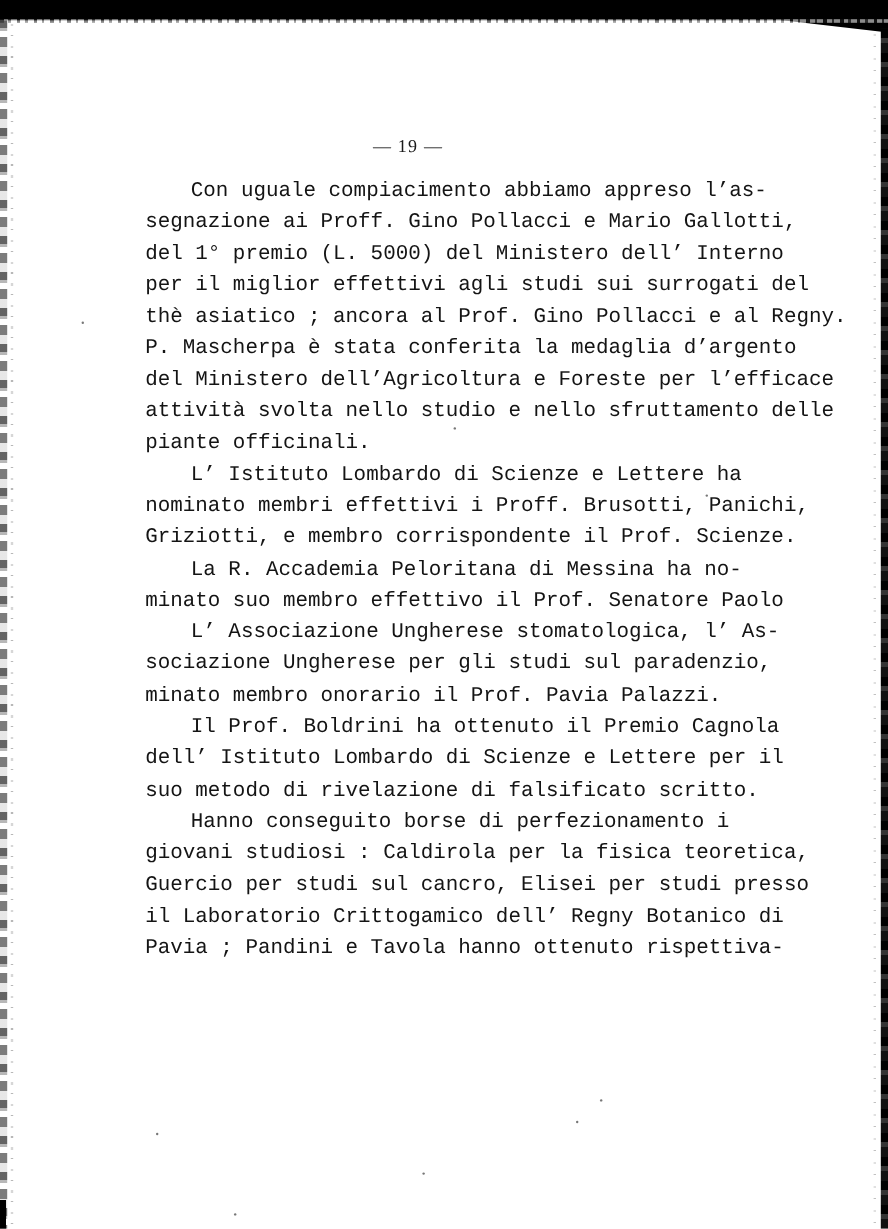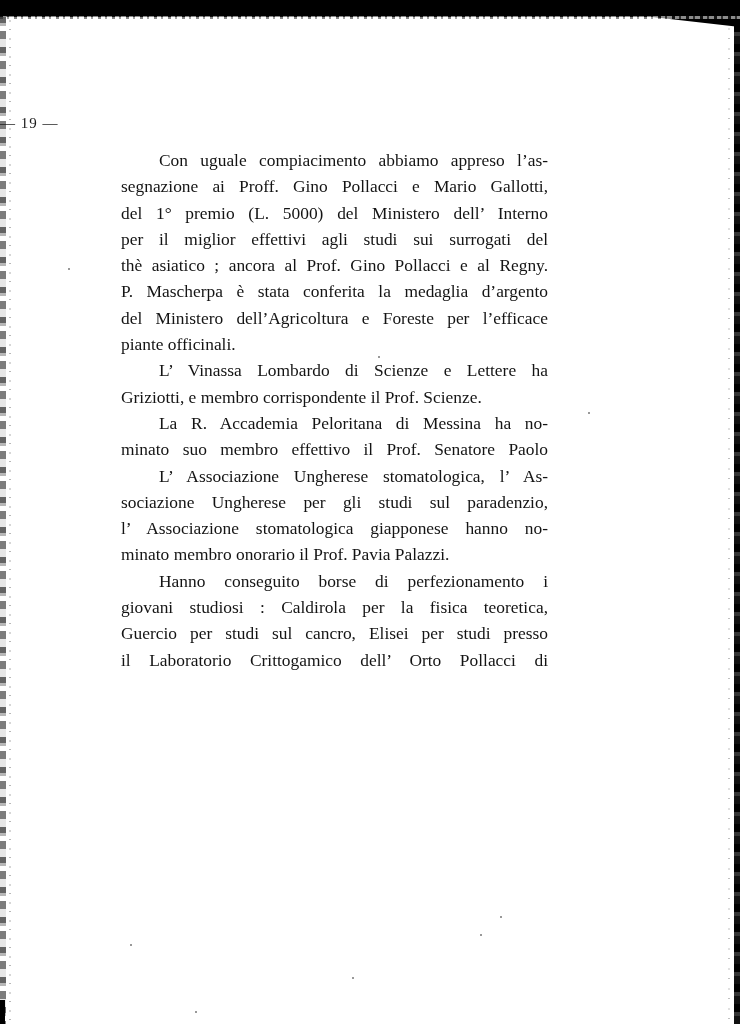--- a/index.html
+++ b/index.html
@@ -81,33 +81,34 @@
       width: 2px;
       height: 2px;
       background: #777;
       border-radius: 50%;
     }
     .page-number {
       position: absolute;
       top: 115px;
       left: 0;
       width: 680px;
-      text-align: left;
+      text-align: center;
       font-size: 15px;
       letter-spacing: 1px;
       color: #1a1a1a;
     }
     .text-block {
       position: absolute;
       left: 121px;
       top: 147px;
       width: 427px;
       font-size: 17.4px;
       line-height: 26.3px;
       color: #141414;
+      font-family: Liberation Mono, monospace;
     }
     .line {
       display: block;
       white-space: nowrap;
       text-align: justify;
       text-align-last: justify;
       height: 26.3px;
     }
     .line.last {
       text-align-last: left;
@@ -141,35 +142,42 @@
 
 <div class="text-block" id="text-block">
     <div class="paragraph">
       <span class="line indent">Con uguale compiacimento abbiamo appreso l’as-</span>
       <span class="line">segnazione ai Proff. Gino Pollacci e Mario Gallotti,</span>
       <span class="line">del 1° premio (L. 5000) del Ministero dell’ Interno</span>
       <span class="line">per il miglior effettivi agli studi sui surrogati del</span>
       <span class="line">thè asiatico ; ancora al Prof. Gino Pollacci e al Regny.</span>
       <span class="line">P. Mascherpa è stata conferita la medaglia d’argento</span>
       <span class="line">del Ministero dell’Agricoltura e Foreste per l’efficace</span>
+      <span class="line">attività svolta nello studio e nello sfruttamento delle</span>
       <span class="line last">piante officinali.</span>
     </div>
     <div class="paragraph">
-      <span class="line indent">L’ Vinassa Lombardo di Scienze e Lettere ha</span>
+      <span class="line indent">L’ Istituto Lombardo di Scienze e Lettere ha</span>
+      <span class="line">nominato membri effettivi i Proff. Brusotti, Panichi,</span>
       <span class="line last">Griziotti, e membro corrispondente il Prof. Scienze.</span>
     </div>
     <div class="paragraph">
       <span class="line indent">La R. Accademia Peloritana di Messina ha no-</span>
       <span class="line">minato suo membro effettivo il Prof. Senatore Paolo</span>
     </div>
     <div class="paragraph">
       <span class="line indent">L’ Associazione Ungherese stomatologica, l’ As-</span>
       <span class="line">sociazione Ungherese per gli studi sul paradenzio,</span>
-      <span class="line">l’ Associazione stomatologica giapponese hanno no-</span>
       <span class="line last">minato membro onorario il Prof. Pavia Palazzi.</span>
+    </div>
+    <div class="paragraph">
+      <span class="line indent">Il Prof. Boldrini ha ottenuto il Premio Cagnola</span>
+      <span class="line">dell’ Istituto Lombardo di Scienze e Lettere per il</span>
+      <span class="line last">suo metodo di rivelazione di falsificato scritto.</span>
     </div>
     <div class="paragraph">
       <span class="line indent">Hanno conseguito borse di perfezionamento i</span>
       <span class="line">giovani studiosi : Caldirola per la fisica teoretica,</span>
       <span class="line">Guercio per studi sul cancro, Elisei per studi presso</span>
-      <span class="line">il Laboratorio Crittogamico dell’ Orto Pollacci di</span>
+      <span class="line">il Laboratorio Crittogamico dell’ Regny Botanico di</span>
+      <span class="line">Pavia ; Pandini e Tavola hanno ottenuto rispettiva-</span>
     </div>
   </div>
 
 </body></html>

